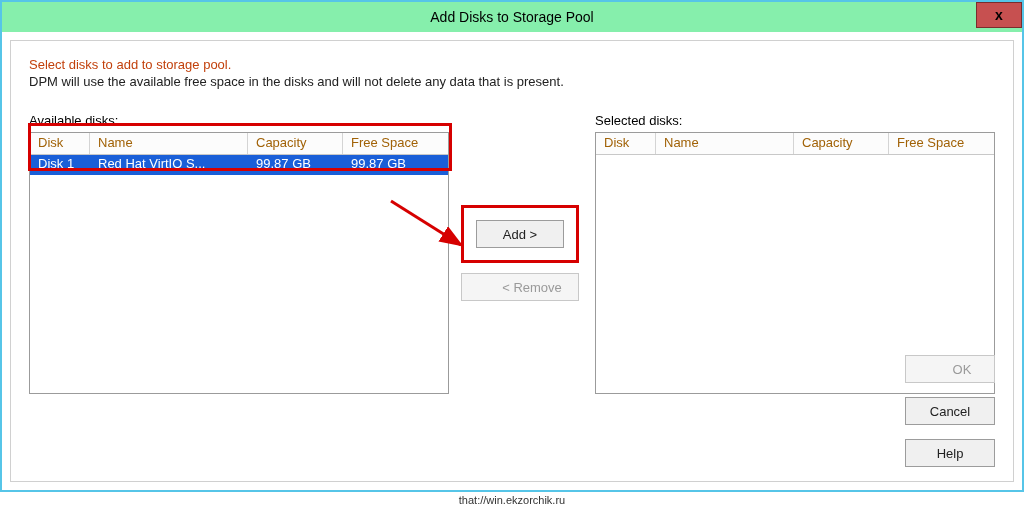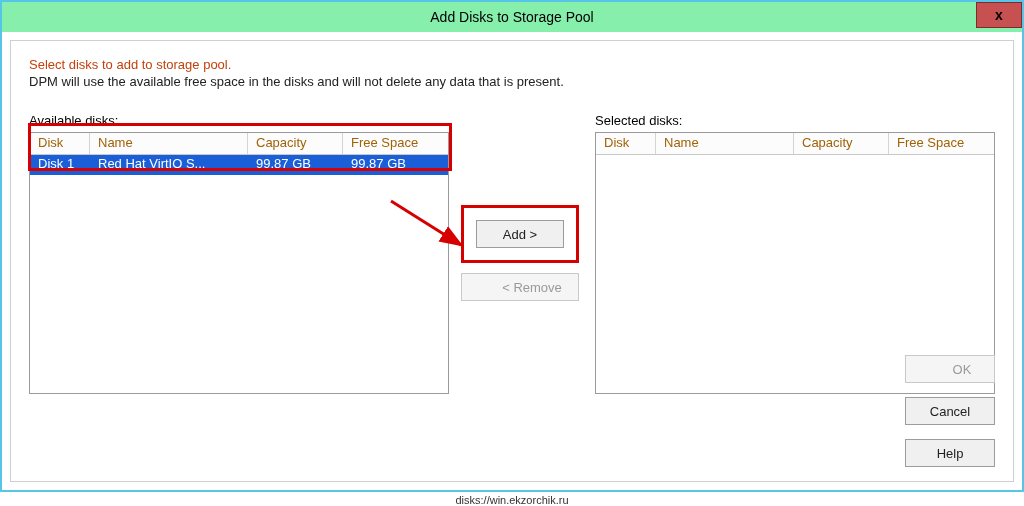--- a/index.html
+++ b/index.html
@@ -217,13 +217,13 @@
         <marker id="ah" markerWidth="10" markerHeight="10" refX="7" refY="3" orient="auto">
           <path d="M0,0 L8,3 L0,6 Z" fill="#d60000"></path>
         </marker>
       </defs>
       <line x1="8" y1="8" x2="78" y2="52" stroke="#d60000" stroke-width="3" marker-end="url(#ah)"></line>
     </svg>
 
   </div>
 </div>
 
-<div class="footer-url">disks://win.ekzorchik.ru</div>
+<div class="footer-url">that://win.ekzorchik.ru</div>
 
 </body></html>

